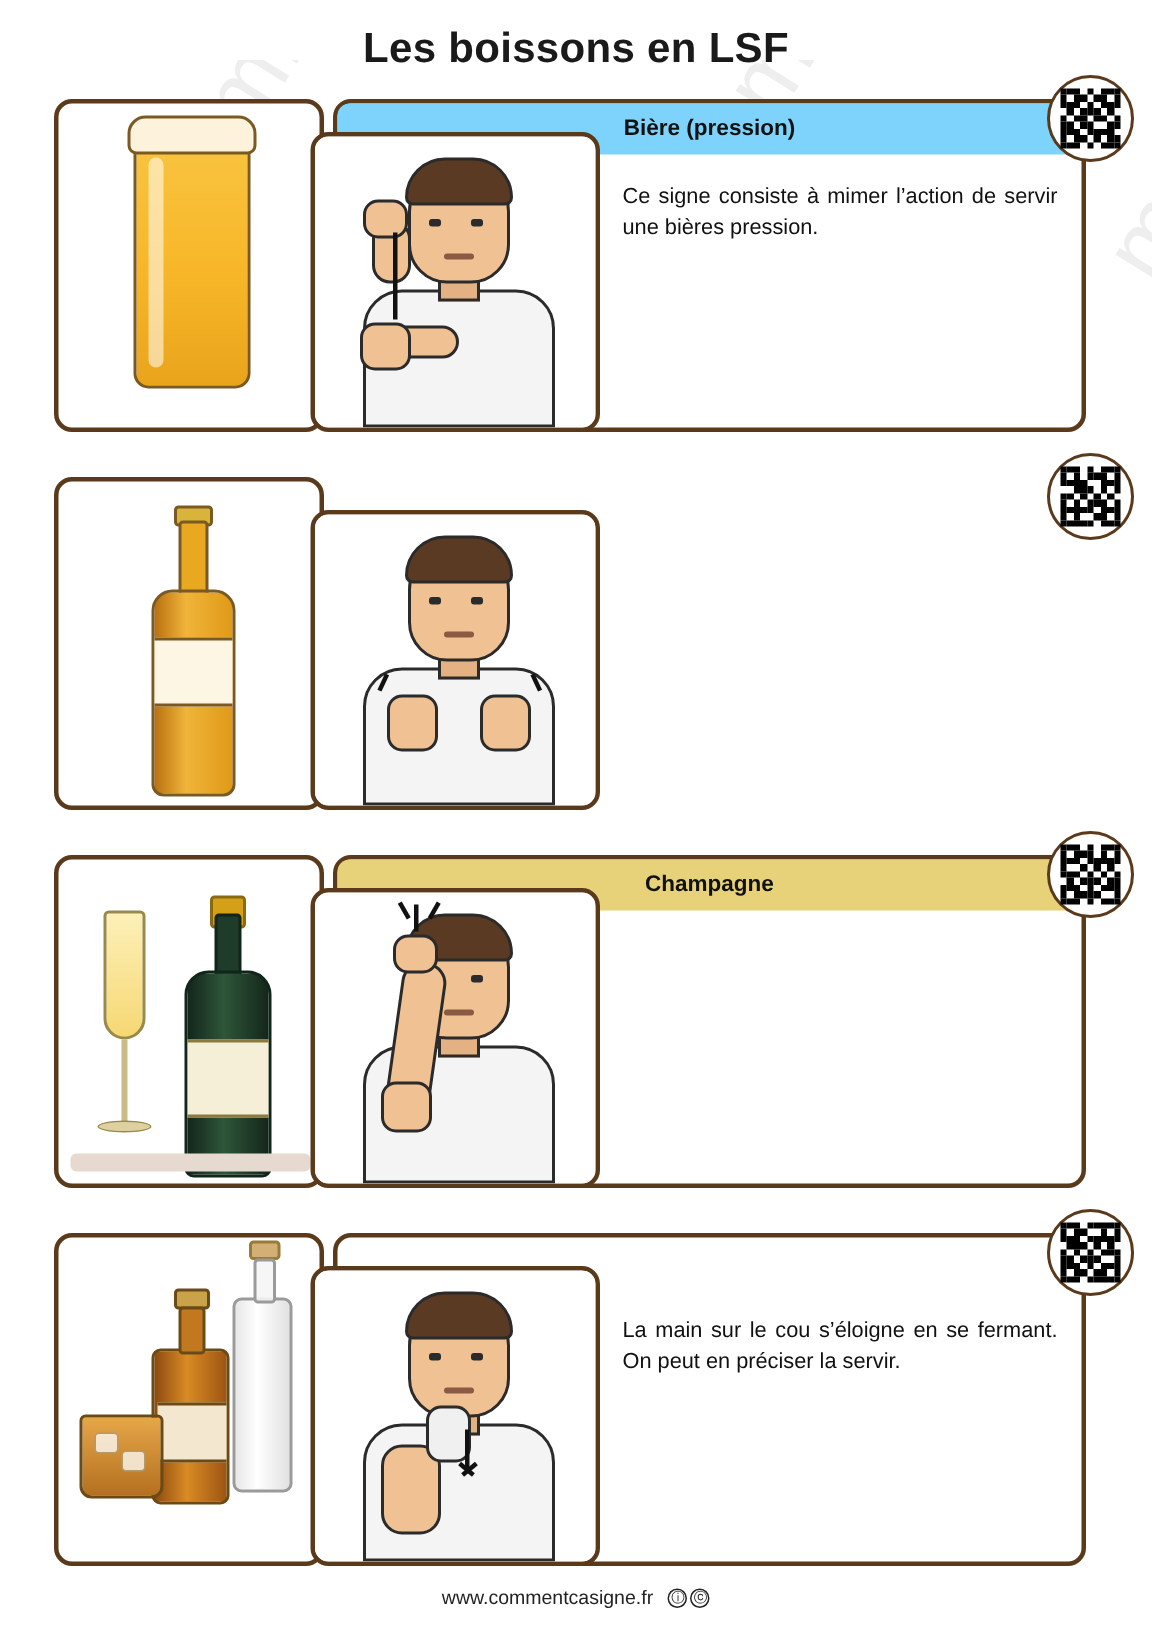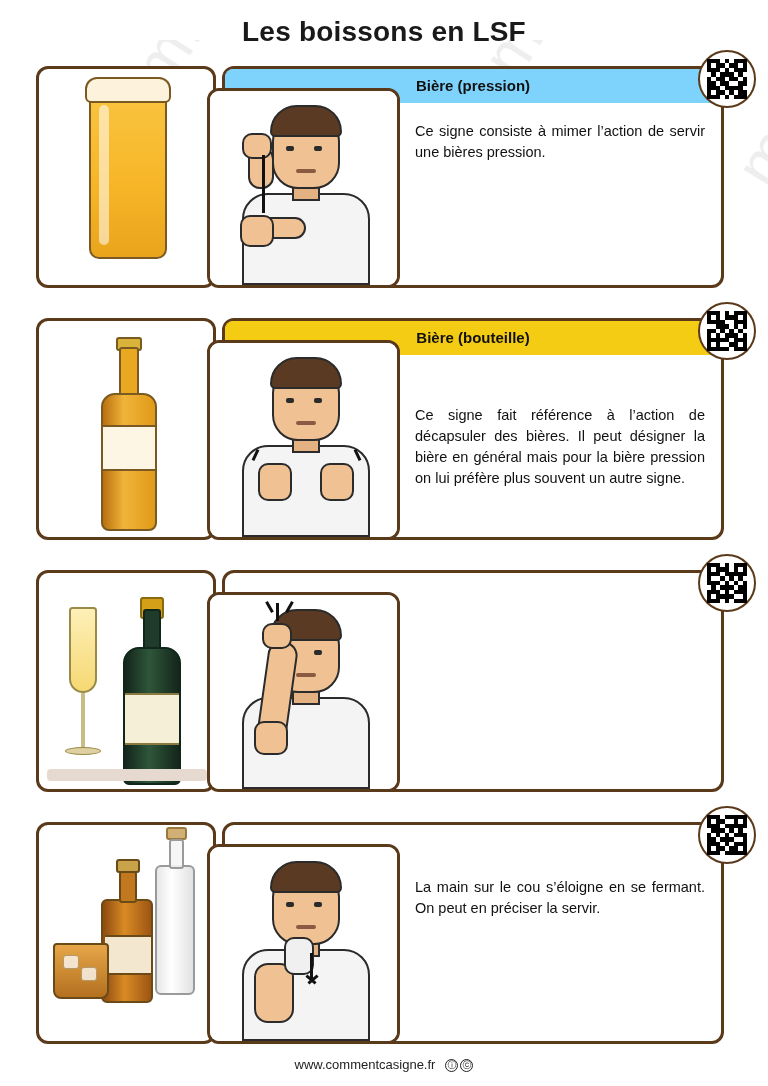--- a/index.html
+++ b/index.html
@@ -356,24 +356,20 @@
           <i></i>
           <i class="off"></i>
           <i></i>
           <i></i>
           <i></i>
       </div>
     </div>
   </div>
 
   <div class="row">
-    <div class="text-card">
-      <div class="banner" style="background:#f5cc14">Bière (bouteille)</div>
-      <div class="desc high">Ce signe fait référence à l’action de décapsuler des bières. Il peut désigner la bière en général mais pour la bière pression on lui préfère plus souvent un autre signe.</div>
-    </div>
 
     <div class="photo-card">
       <div class="photo-inner illus">
         <div class="bottle">
           <div class="cap"></div>
           <div class="neck"></div>
           <div class="body"></div>
           <div class="label"></div>
         </div>
       </div>
@@ -477,20 +473,21 @@
           <i class="off"></i>
           <i></i>
           <i></i>
           <i></i>
       </div>
     </div>
   </div>
 
   <div class="row">
     <div class="text-card">
+      <div class="banner" style="background:#e7d27a">Champagne</div>
     </div>
 
     <div class="photo-card">
       <div class="photo-inner illus">
         <div class="flute">
           <div class="bowl"></div>
             <div class="stem"></div>
             <div class="foot"></div>
         </div>
         <div class="champ-bottle">

